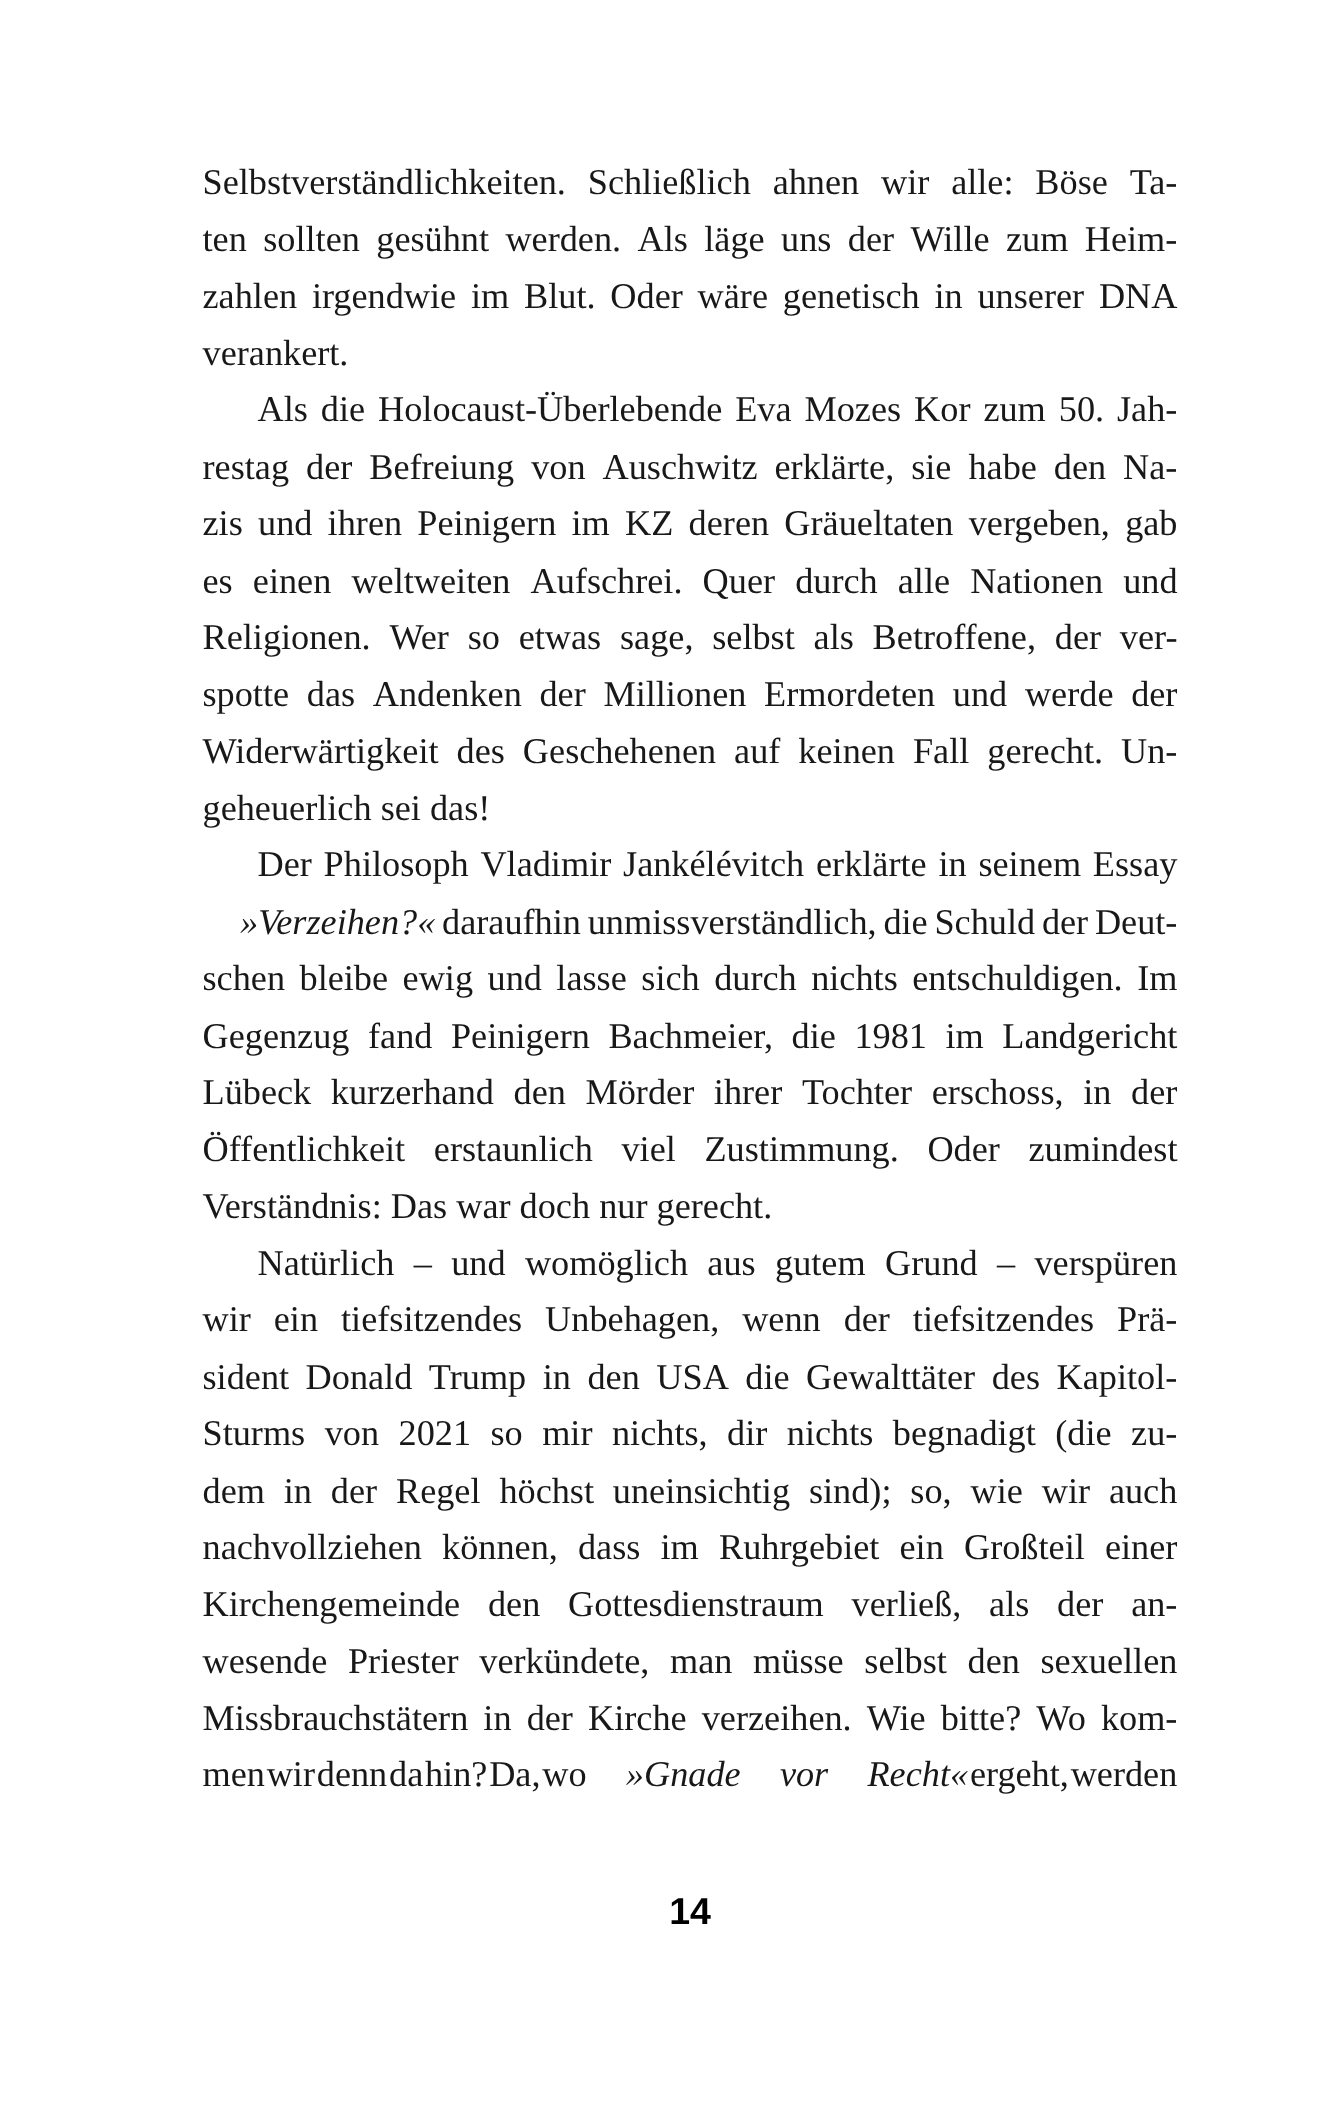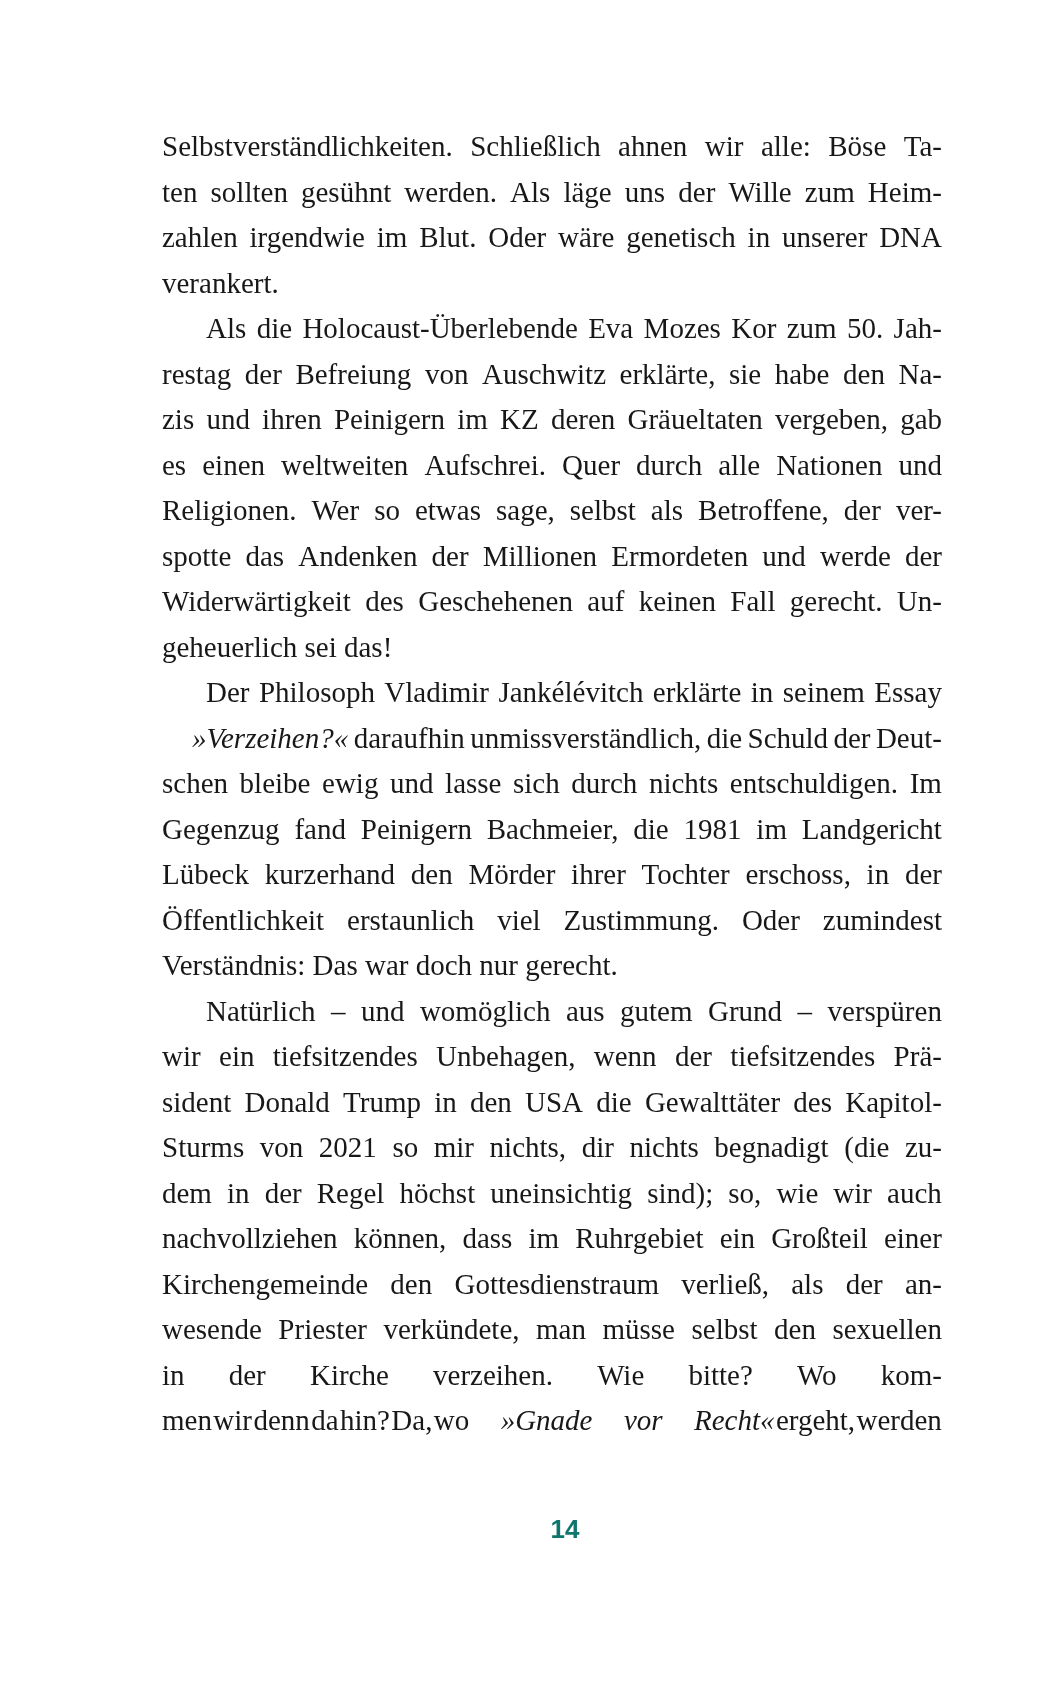--- a/index.html
+++ b/index.html
@@ -42,30 +42,30 @@
   }
   .line.indent {
     padding-left: 44px;
   }
   .it {
     font-style: italic;
     margin-left: 30px;
   }
   .folio {
     position: absolute;
-    left: 175px;
+    left: 162px;
     top: 1507px;
     width: 780px;
     height: 45px;
     line-height: 45px;
     text-align: center;
     font-family: "Liberation Sans", "DejaVu Sans", sans-serif;
-    font-size: 26px;
+    font-size: 30px;
     font-weight: 700;
-    color: #0f766e;
+    color: #000000;
   }
 </style>
 </head>
 <body>
 
 <div class="book-page">
   <div class="textblock">
       <div class="para">
         <div class="line just"><span>Selbstverständlichkeiten.</span><span>Schließlich</span><span>ahnen</span><span>wir</span><span>alle:</span><span>Böse</span><span>Ta-</span></div>
         <div class="line just"><span>ten</span><span>sollten</span><span>gesühnt</span><span>werden.</span><span>Als</span><span>läge</span><span>uns</span><span>der</span><span>Wille</span><span>zum</span><span>Heim-</span></div>
@@ -93,18 +93,18 @@
       </div>
       <div class="para">
         <div class="line just indent"><span>Natürlich</span><span>–</span><span>und</span><span>womöglich</span><span>aus</span><span>gutem</span><span>Grund</span><span>–</span><span>verspüren</span></div>
         <div class="line just"><span>wir</span><span>ein</span><span>tiefsitzendes</span><span>Unbehagen,</span><span>wenn</span><span>der</span><span>tiefsitzendes</span><span>Prä-</span></div>
         <div class="line just"><span>sident</span><span>Donald</span><span>Trump</span><span>in</span><span>den</span><span>USA</span><span>die</span><span>Gewalttäter</span><span>des</span><span>Kapitol-</span></div>
         <div class="line just"><span>Sturms</span><span>von</span><span>2021</span><span>so</span><span>mir</span><span>nichts,</span><span>dir</span><span>nichts</span><span>begnadigt</span><span>(die</span><span>zu-</span></div>
         <div class="line just"><span>dem</span><span>in</span><span>der</span><span>Regel</span><span>höchst</span><span>uneinsichtig</span><span>sind);</span><span>so,</span><span>wie</span><span>wir</span><span>auch</span></div>
         <div class="line just"><span>nachvollziehen</span><span>können,</span><span>dass</span><span>im</span><span>Ruhrgebiet</span><span>ein</span><span>Großteil</span><span>einer</span></div>
         <div class="line just"><span>Kirchengemeinde</span><span>den</span><span>Gottesdienstraum</span><span>verließ,</span><span>als</span><span>der</span><span>an-</span></div>
         <div class="line just"><span>wesende</span><span>Priester</span><span>verkündete,</span><span>man</span><span>müsse</span><span>selbst</span><span>den</span><span>sexuellen</span></div>
-        <div class="line just"><span>in</span><span>der</span><span>Kirche</span><span>verzeihen.</span><span>Wie</span><span>bitte?</span><span>Wo</span><span>kom-</span></div>
+        <div class="line just"><span>Missbrauchstätern</span><span>in</span><span>der</span><span>Kirche</span><span>verzeihen.</span><span>Wie</span><span>bitte?</span><span>Wo</span><span>kom-</span></div>
         <div class="line just"><span>men</span><span>wir</span><span>denn</span><span>da</span><span>hin?</span><span>Da,</span><span>wo</span><span class="it">»Gnade</span><span class="it">vor</span><span class="it">Recht«</span><span>ergeht,</span><span>werden</span></div>
       </div>
     </div>
   <div class="folio">14</div>
 </div>
 
 </body></html>

